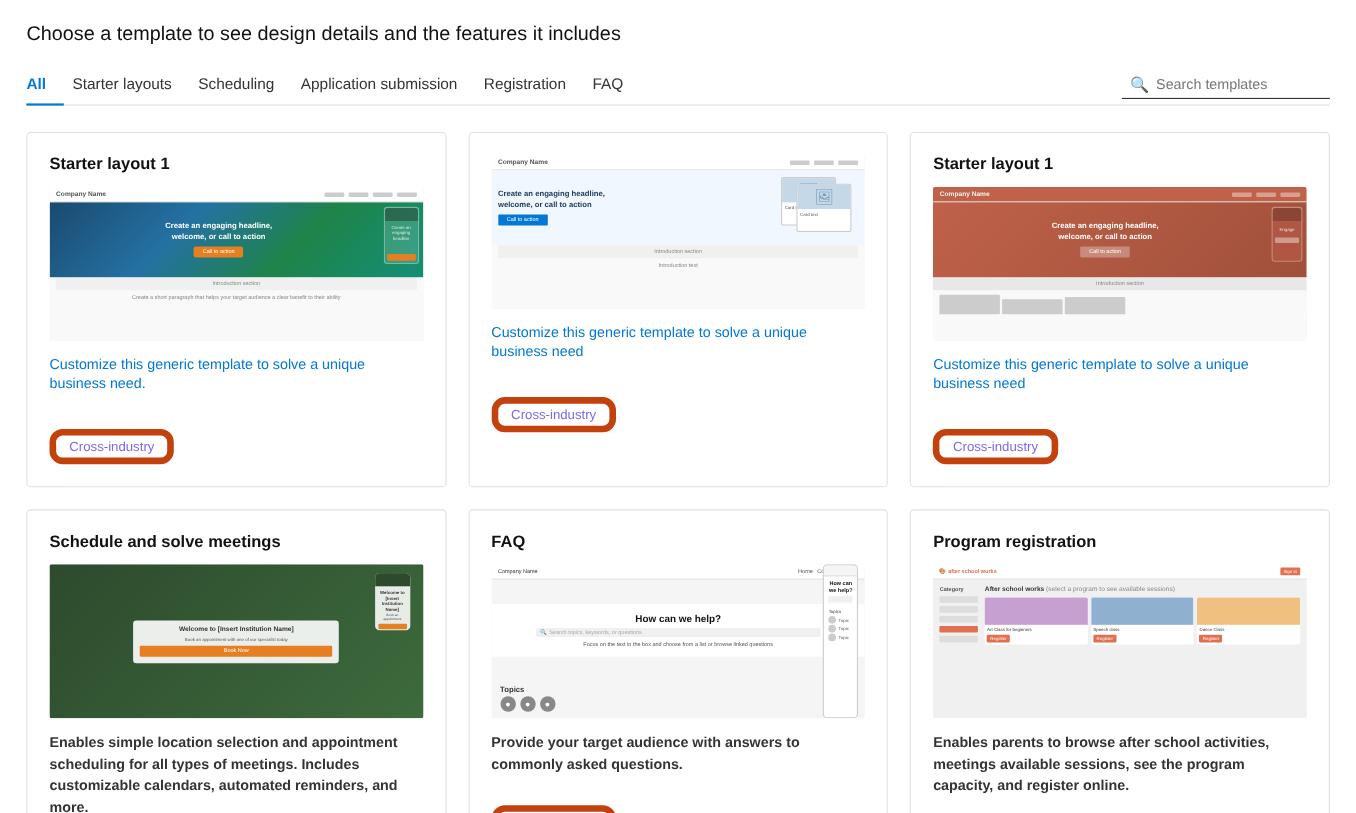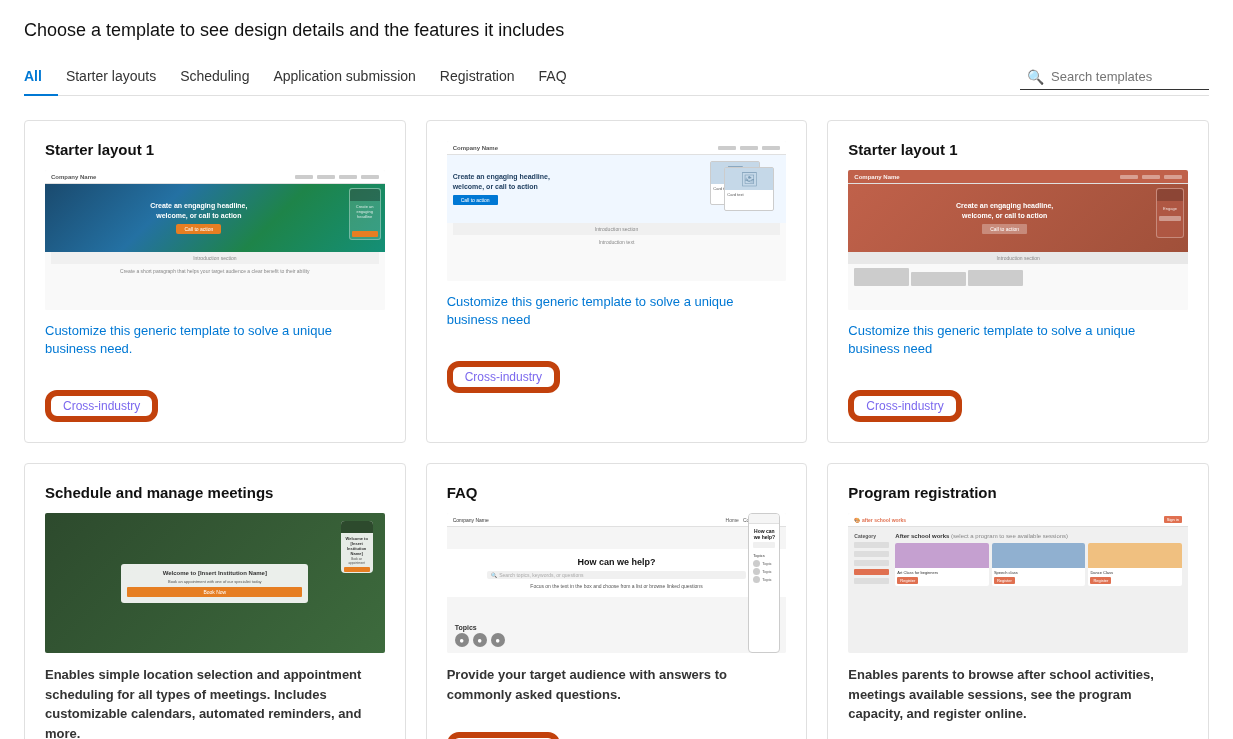--- a/index.html
+++ b/index.html
@@ -536,21 +536,21 @@
           <div style="background:#ccc;width:55px;height:16px;border-radius:1px;"></div>
         </div>
       </div>
     </div>
     <div class="card-description">Customize this generic template to solve a unique business need</div>
     <div style="height:8px;"></div>
     <span class="card-tag">Cross-industry</span>
   </div>
 
   <div class="card">
-    <div class="card-title">Schedule and manage meetings</div>
+    <div class="card-title">Schedule and solve meetings</div>
     <div class="card-image">
       <div class="mockup-container" style="background:linear-gradient(135deg,#2d4a2d,#3d6b3d);">
         <div style="display:flex;align-items:center;justify-content:center;height:100%;position:relative;">
           <div style="background:rgba(255,255,255,0.9);border-radius:3px;padding:6px;width:55%;display:flex;flex-direction:column;gap:3px;">
             <div style="font-size:6px;color:#333;font-weight:bold;text-align:center;">Welcome to [Insert Institution Name]</div>
             <div style="font-size:4px;color:#555;text-align:center;">Book an appointment with one of our specialist today</div>
             <div style="background:#e67e22;color:#fff;font-size:5px;padding:2px;text-align:center;border-radius:1px;">Book Now</div>
           </div>
           <div style="position:absolute;right:12px;top:8px;width:32px;height:52px;background:rgba(255,255,255,0.88);border-radius:4px;overflow:hidden;">
             <div style="background:#2d4a2d;height:12px;"></div>

